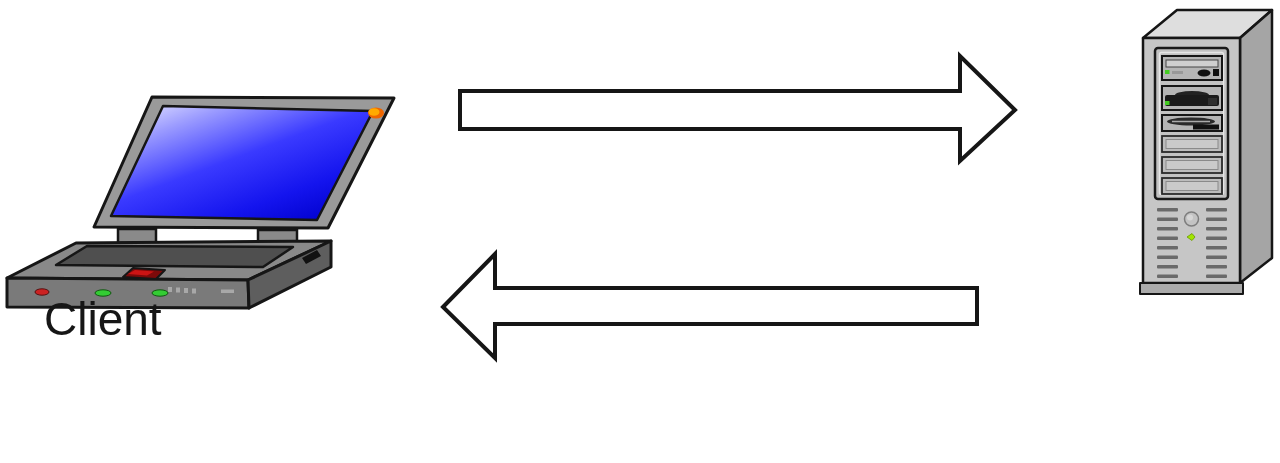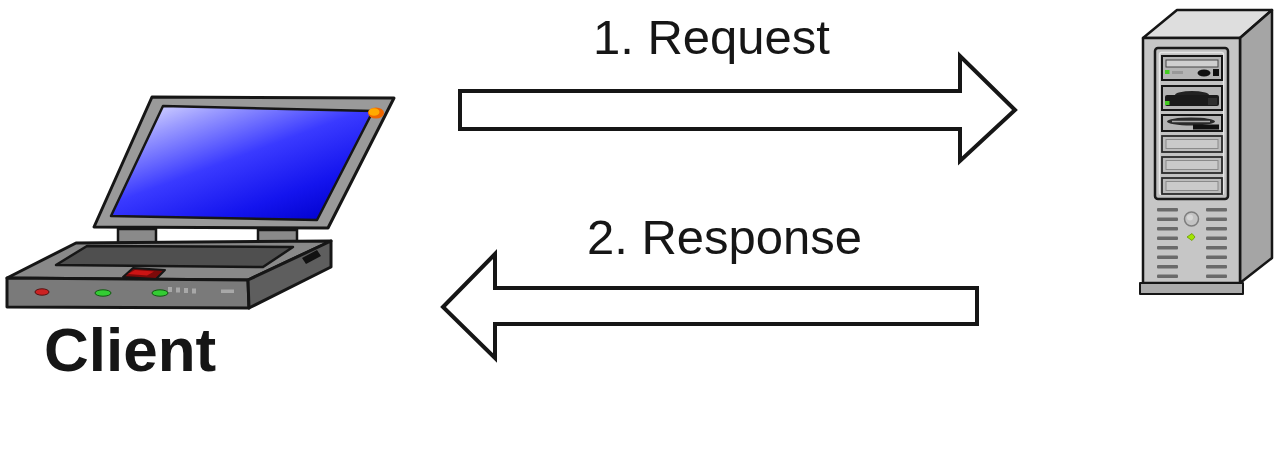--- a/index.html
+++ b/index.html
@@ -11,21 +11,21 @@
     font-family:"Liberation Sans", sans-serif;
   }
   .abs{position:absolute;}
   .diagram-label{
     position:absolute;
     color:#161616;
     line-height:1;
     white-space:nowrap;
     letter-spacing:0;
   }
-  .client-label{left:44px;top:319px;font-size:62px;font-weight:bold;}
+  .client-label{left:44px;top:296px;font-size:46px;}
   .server-label{left:1099px;top:297px;font-size:56px;}
   .request-label{left:593px;top:13px;font-size:49px;}
   .response-label{left:587px;top:213px;font-size:49px;}
   svg{display:block;}
 </style>
 </head>
 <body>
 
 <div class="canvas">
 
@@ -165,17 +165,15 @@
       <circle cx="70" cy="217.5" r="3" fill="#d6d6d6"></circle>
     </g>
     <polygon points="67,237 72,233.5 75,237 72,240.5" fill="#a2e600" stroke="#6a9900" stroke-width="0.8"></polygon>
   </svg>
 
   <svg class="abs" style="left:0;top:0" width="1280" height="463" viewBox="0 0 1280 463">
     <polygon points="460,91 960,91 960,56 1015,110 960,161 960,129 460,129" fill="#ffffff" stroke="#161616" stroke-width="4" stroke-linejoin="miter"></polygon>
     <polygon points="443,307 495,254 495,288 977,288 977,324 495,324 495,358" fill="#ffffff" stroke="#161616" stroke-width="4" stroke-linejoin="miter"></polygon>
   </svg>
 
-  <div class="diagram-label request-label">1. Request</div>
-  <div class="diagram-label response-label">2. Response</div>
   <div class="diagram-label client-label">Client</div>
 
 </div>
 
 </body></html>

